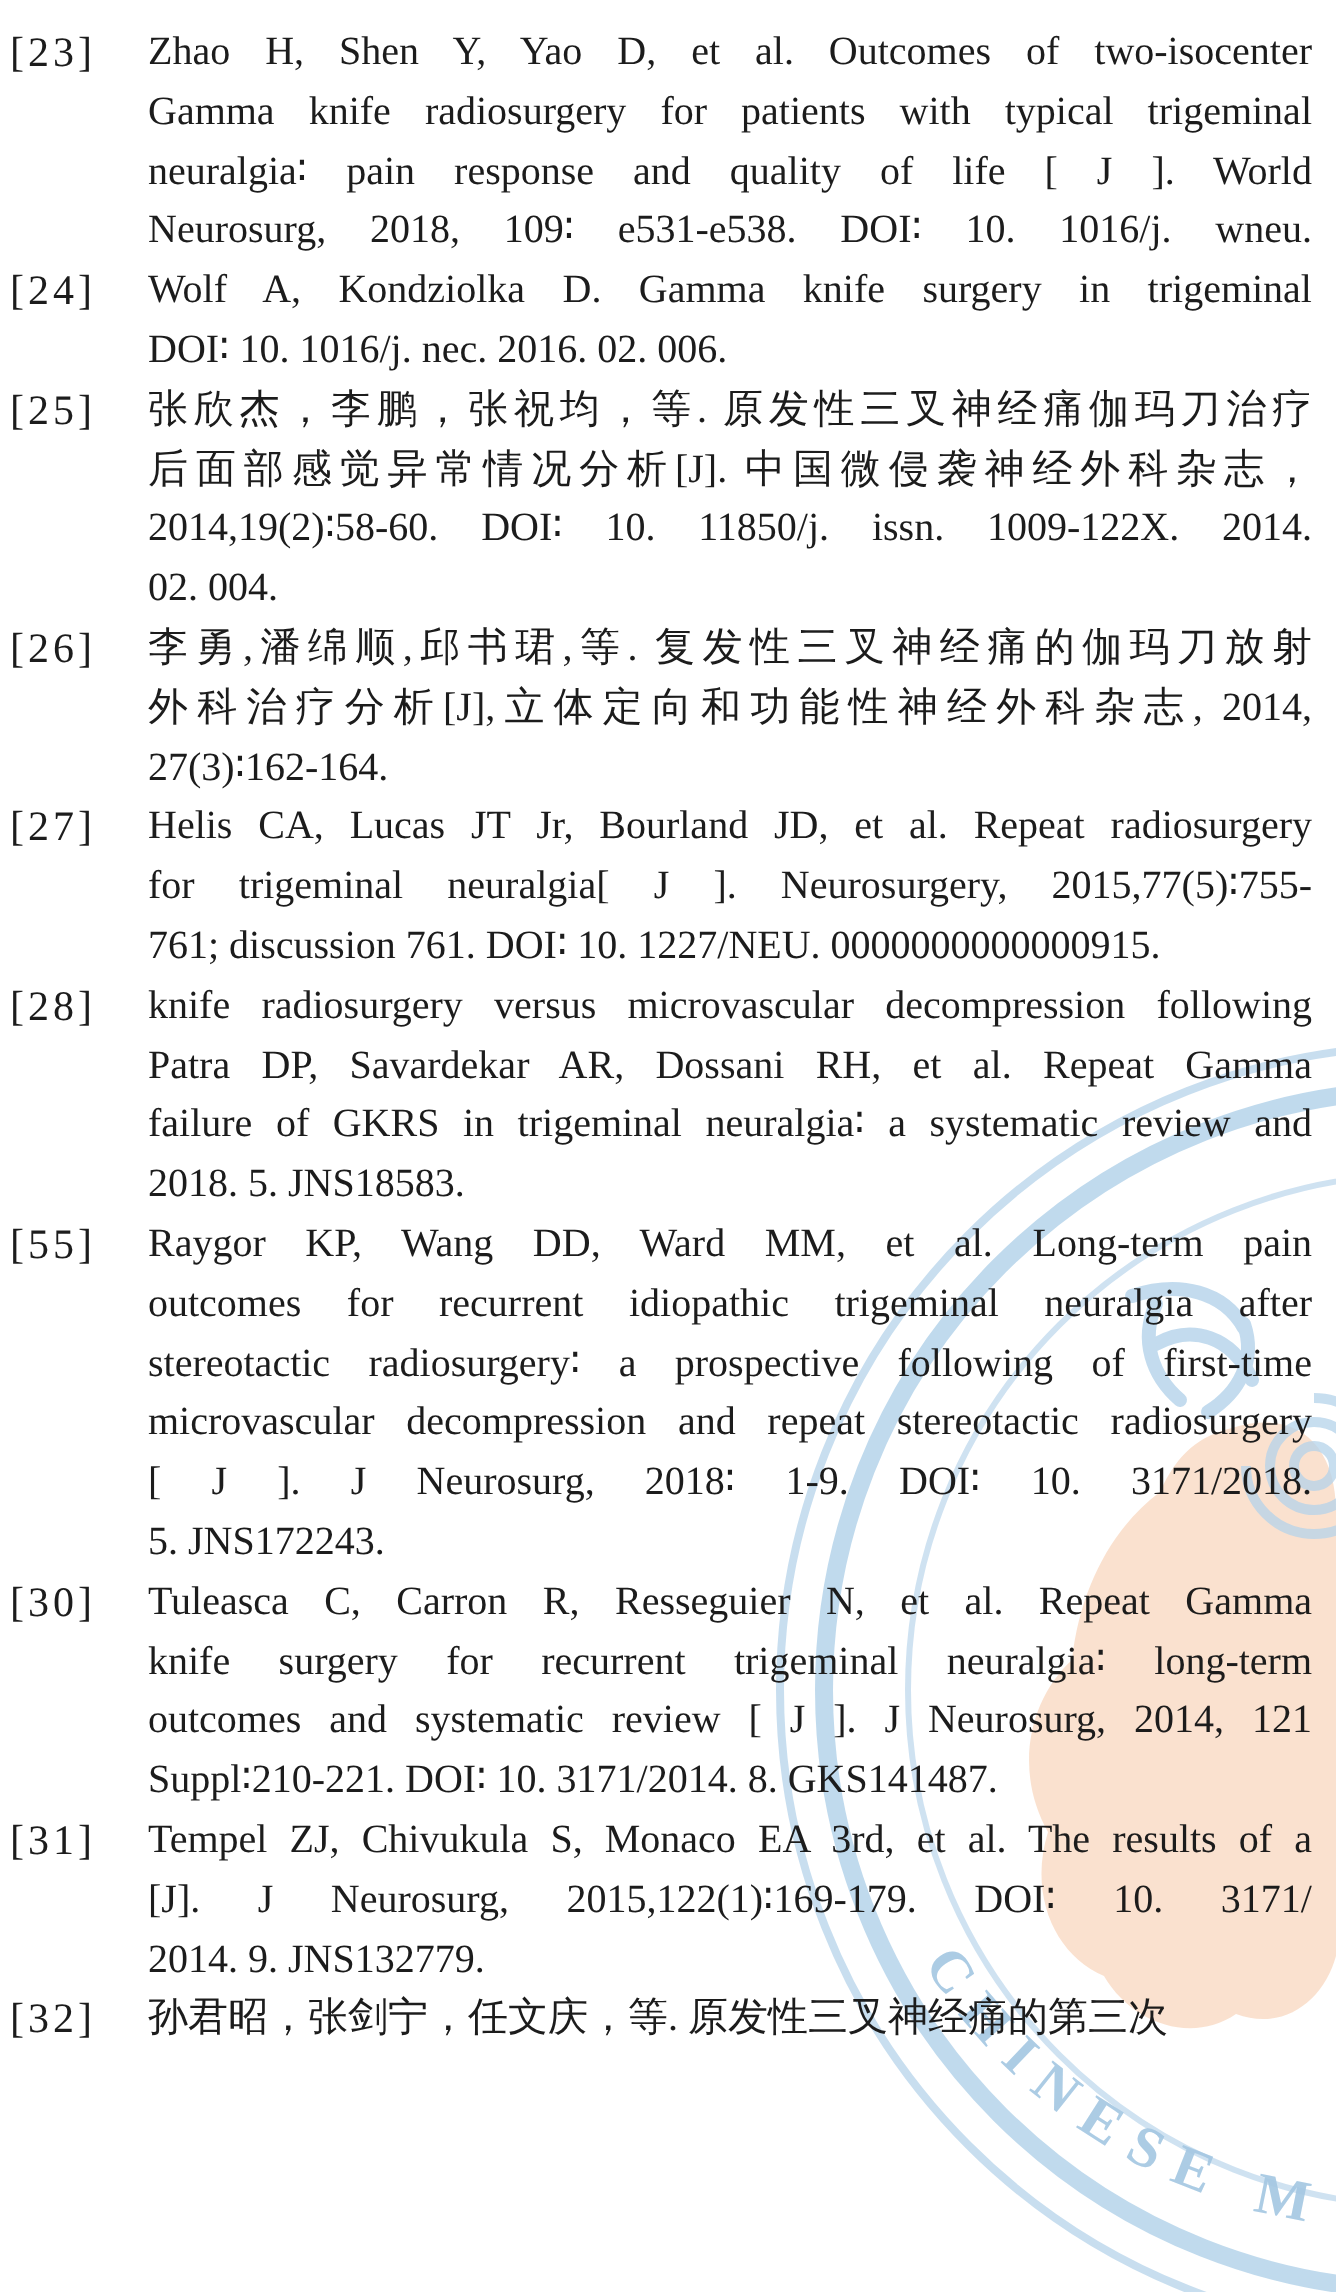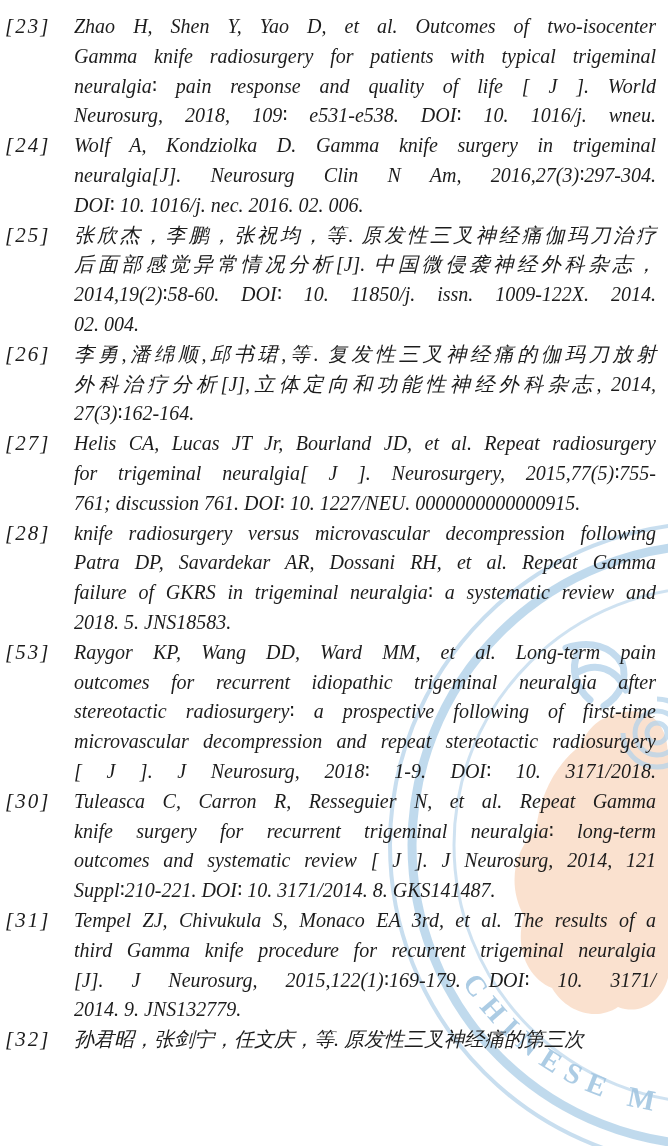--- a/index.html
+++ b/index.html
@@ -19,21 +19,20 @@
     position: absolute;
     left: 0;
     top: 0;
     z-index: 0;
     pointer-events: none;
   }
   .refs-page {
     position: relative;
     z-index: 1;
     padding-top: 12px;
-    font-style: italic;
   }
   .ref {
     display: flex;
     align-items: flex-start;
   }
   .ref-label {
     flex: 0 0 74px;
     box-sizing: border-box;
     padding-left: 5px;
     font-size: 21px;
@@ -109,21 +108,20 @@
           <div class="ref-line" style="">Gamma knife radiosurgery for patients with typical trigeminal</div>
           <div class="ref-line" style="">neuralgia∶ pain response and quality of life [ J ]. World</div>
           <div class="ref-line" style="">Neurosurg, 2018, 109∶ e531-e538. DOI∶ 10. 1016/j. wneu.</div>
         </div>
   </div>
 
   <div class="ref">
     <div class="ref-label">[24]</div>
     <div class="ref-body">
           <div class="ref-line" style="">Wolf A, Kondziolka D. Gamma knife surgery in trigeminal</div>
-          <div class="ref-line" style="">neuralgia[J]. Neurosurg Clin N Am, 2016,27(3)∶297-304.</div>
           <div class="ref-line last" style="">DOI∶ 10. 1016/j. nec. 2016. 02. 006.</div>
         </div>
   </div>
 
   <div class="ref">
     <div class="ref-label">[25]</div>
     <div class="ref-body">
           <div class="ref-line" style="">张欣杰，李鹏，张祝均，等. 原发性三叉神经痛伽玛刀治疗</div>
           <div class="ref-line" style="">后面部感觉异常情况分析[J]. 中国微侵袭神经外科杂志，</div>
           <div class="ref-line" style="">2014,19(2)∶58-60. DOI∶ 10. 11850/j. issn. 1009-122X. 2014.</div>
@@ -153,45 +151,45 @@
     <div class="ref-label">[28]</div>
     <div class="ref-body">
           <div class="ref-line" style="">knife radiosurgery versus microvascular decompression following</div>
           <div class="ref-line" style="">Patra DP, Savardekar AR, Dossani RH, et al. Repeat Gamma</div>
           <div class="ref-line" style="">failure of GKRS in trigeminal neuralgia∶ a systematic review and</div>
           <div class="ref-line last" style="">2018. 5. JNS18583.</div>
         </div>
   </div>
 
   <div class="ref">
-    <div class="ref-label">[53]</div>
+    <div class="ref-label">[55]</div>
     <div class="ref-body">
           <div class="ref-line" style="">Raygor KP, Wang DD, Ward MM, et al. Long-term pain</div>
           <div class="ref-line" style="">outcomes for recurrent idiopathic trigeminal neuralgia after</div>
           <div class="ref-line" style="">stereotactic radiosurgery∶ a prospective following of first-time</div>
           <div class="ref-line" style="">microvascular decompression and repeat stereotactic radiosurgery</div>
           <div class="ref-line" style="">[ J ]. J Neurosurg, 2018∶ 1-9. DOI∶ 10. 3171/2018.</div>
+          <div class="ref-line last" style="">5. JNS172243.</div>
         </div>
   </div>
 
   <div class="ref">
     <div class="ref-label">[30]</div>
     <div class="ref-body">
           <div class="ref-line" style="">Tuleasca C, Carron R, Resseguier N, et al. Repeat Gamma</div>
           <div class="ref-line" style="">knife surgery for recurrent trigeminal neuralgia∶ long-term</div>
           <div class="ref-line" style="">outcomes and systematic review [ J ]. J Neurosurg, 2014, 121</div>
           <div class="ref-line last" style="">Suppl∶210-221. DOI∶ 10. 3171/2014. 8. GKS141487.</div>
         </div>
   </div>
 
   <div class="ref">
     <div class="ref-label">[31]</div>
     <div class="ref-body">
           <div class="ref-line" style="">Tempel ZJ, Chivukula S, Monaco EA 3rd, et al. The results of a</div>
-          <div class="ref-line" style="">third Gamma knife procedure for recurrent trigeminal neuralgia</div>
           <div class="ref-line" style="">[J]. J Neurosurg, 2015,122(1)∶169-179. DOI∶ 10. 3171/</div>
           <div class="ref-line last" style="">2014. 9. JNS132779.</div>
         </div>
   </div>
 
   <div class="ref">
     <div class="ref-label">[32]</div>
     <div class="ref-body">
           <div class="ref-line last" style="">孙君昭，张剑宁，任文庆，等. 原发性三叉神经痛的第三次</div>
         </div>

